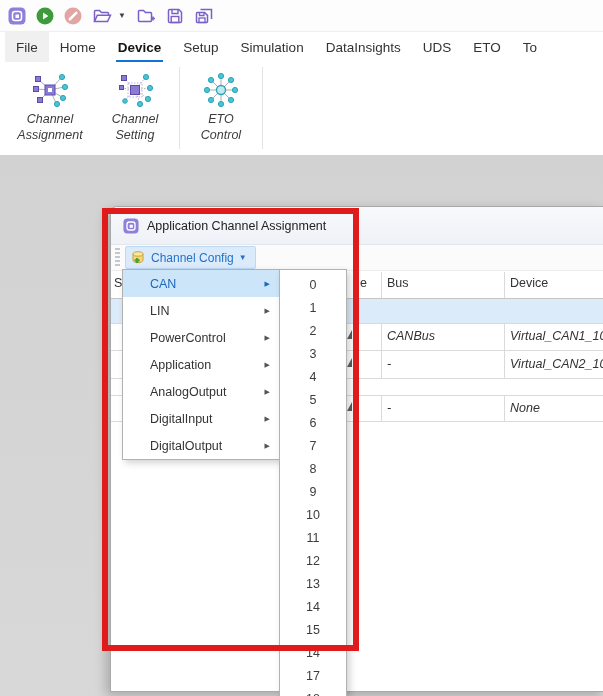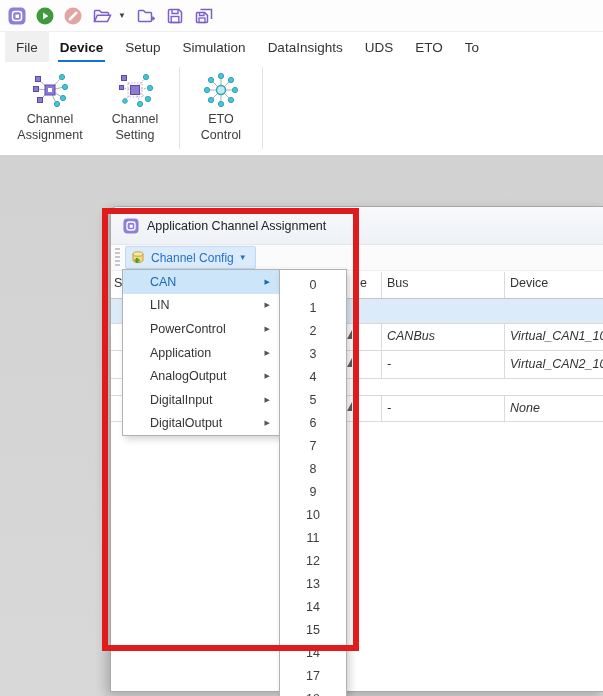--- a/index.html
+++ b/index.html
@@ -17,21 +17,21 @@
   .tabs { position:absolute; left:0; top:31px; right:0; height:31px; background:#fff;
           border-top:1px solid #efefef; display:flex; align-items:stretch; padding-left:5px; }
   .tab { padding:0 11px; font-size:13.5px; color:#333; display:flex; align-items:center;
          position:relative; white-space:nowrap; }
   .tab.file { background:#f0f0f0; }
   .tab.active { font-weight:bold; color:#151515; }
   .tab.active::after { content:""; position:absolute; left:9px; right:9px; bottom:0; height:3px; background:#1273d6; }
   
   .ribbon { position:absolute; left:0; top:62px; right:0; height:93px; background:#fff;
             border-bottom:1px solid #d9d9d9; display:flex; padding-left:4px; }
-  .rbtn { display:flex; flex-direction:column; align-items:center; padding-top:7px; }
+  .rbtn { display:flex; flex-direction:column; align-items:center; padding-top:7px;font-style:italic; }
   .rbtn .ric { height:42px; display:flex; align-items:center; }
   .rbtn .rlbl { font-size:12.5px; color:#3c3c3c; line-height:1.3; text-align:center; }
   .rsep { width:1px; background:#e3e3e3; margin:5px 5px 6px 5px; }
   
   .desk { position:absolute; left:0; top:155px; right:0; bottom:0;
           background:linear-gradient(#d2d2d2,#d8d8d8); }
   
   .dialog { position:absolute; left:110px; top:206px; width:495px; height:484px;
             background:#fff; border:1px solid #a8a8a8; border-right:none;
             border-top-left-radius:7px; box-shadow:-4px 4px 12px rgba(0,0,0,.22); }
@@ -49,21 +49,21 @@
   .ccbtn .cccaret { font-size:8px; color:#2472c8; }
   
   .hline { position:absolute; left:0; right:0; height:1px; background:#dadada; }
   .vline { position:absolute; width:1px; background:#dadada; }
   .th { position:absolute; font-size:12.5px; color:#333; white-space:nowrap; }
   .td { position:absolute; font-size:12.5px; color:#333; white-space:nowrap;font-style:italic; }
   .bluerow { position:absolute; left:0; top:92px; right:0; height:24px; background:#dcebfa; }
   .rowmark { position:absolute; width:5px; height:9px; background:#555; z-index:60;
              clip-path:polygon(0 100%,100% 0,100% 100%); }
   
-  .menu1 { position:absolute; left:122px; top:269px; width:158px; height:167px; background:#fff;
+  .menu1 { position:absolute; left:122px; top:269px; width:158px; height:191px; background:#fff;
            border:1px solid #b2b2b2; box-shadow:3px 3px 7px rgba(0,0,0,.18); z-index:50;
            display:flex; flex-direction:column; box-sizing:border-box; }
   .m1-item { flex:1; display:flex; align-items:center; padding-left:27px; font-size:12.5px;
              color:#333; position:relative; }
   .m1-item .arrow { position:absolute; right:9px; font-size:7px; color:#555; }
   .m1-item.selected { background:#cde5f8; color:#1c68bd; }
   .m1-item.selected .arrow { color:#1c68bd; }
   .menu2 { position:absolute; left:279px; top:269px; width:68px; height:427px; background:#fff;
            border:1px solid #b2b2b2; border-bottom:none; box-shadow:3px 3px 7px rgba(0,0,0,.18);
            z-index:50; padding-top:3px; box-sizing:border-box; overflow:hidden; }
@@ -109,20 +109,21 @@
     <svg width="20" height="18" viewBox="0 0 20 18">
       <path d="M6.5 2.5 H17.5 V12" fill="none" stroke="#7a5fc9" stroke-width="1.5"></path>
       <path d="M2.5 6.4 Q2.5 5.5 3.4 5.5 H10.6 L13.5 8.4 V14.6 Q13.5 15.5 12.6 15.5 H3.4 Q2.5 15.5 2.5 14.6 Z" fill="none" stroke="#7a5fc9" stroke-width="1.5"></path>
       <path d="M5.5 5.7 V8.5 H10 V5.7" fill="none" stroke="#7a5fc9" stroke-width="1.3"></path>
       <rect x="5" y="11" width="6" height="4.5" fill="none" stroke="#7a5fc9" stroke-width="1.3"></rect>
     </svg>
   </div>
 
   <div class="tabs">
     <div class="tab file">File</div>
+    <div class="tab">Home</div>
     <div class="tab active">Device</div>
     <div class="tab">Setup</div>
     <div class="tab">Simulation</div>
     <div class="tab">DataInsights</div>
     <div class="tab">UDS</div>
     <div class="tab">ETO</div>
     <div class="tab">To</div>
   </div>
 
   <div class="ribbon">

